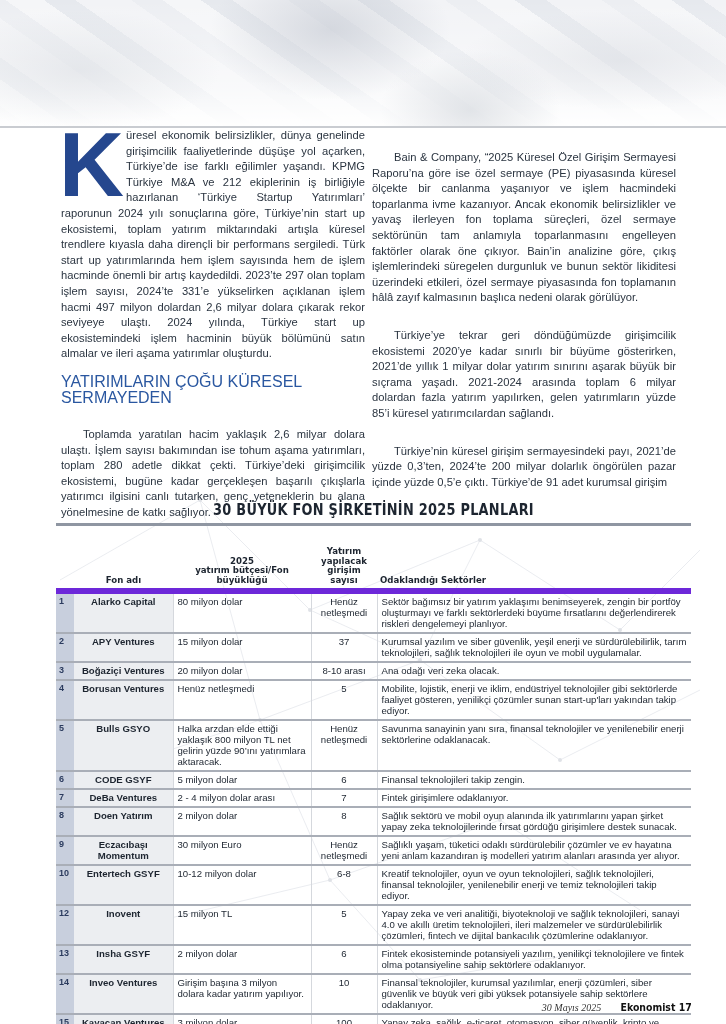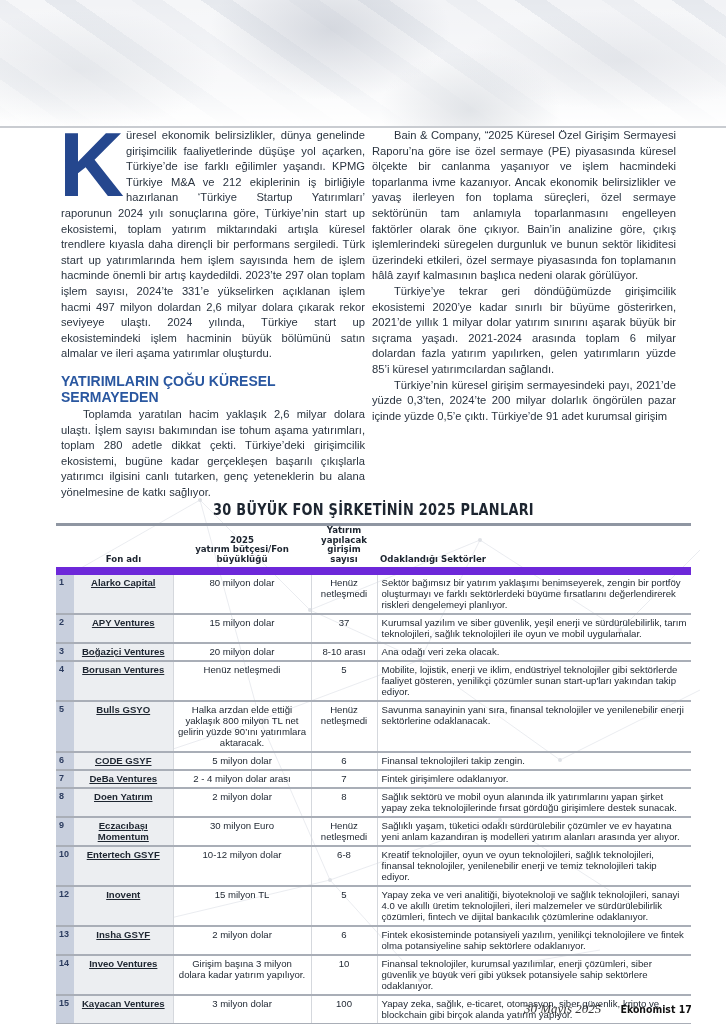--- a/index.html
+++ b/index.html
@@ -23,54 +23,54 @@
       radial-gradient(ellipse 90px 60px at 470px 110px, rgba(200,205,212,0.5), rgba(0,0,0,0)),
       radial-gradient(ellipse 160px 50px at 620px 60px, rgba(215,218,224,0.5), rgba(0,0,0,0)),
       radial-gradient(ellipse 140px 60px at 80px 70px, rgba(210,214,220,0.45), rgba(0,0,0,0));
   }
   .hero-rule { position: absolute; left: 0; width: 726px; top: 126px; height: 2px; background: #c9ccd1; }
 
   .col { position: absolute; top: 128px; width: 304px; font-size: 11.2px; line-height: 15.6px; color: #2a3440; }
   .col-left { left: 61px; }
   .col-right { left: 372px; }
   .col p { margin: 0; text-align: justify; }
-  .col p.indent { text-indent: 22px; }
+  .col p.indent { text-indent: 22px; margin-top: 22px; }
   .dropcap {
     float: left; font-size: 90px; line-height: 74px; font-weight: bold;
     color: #25478e; margin: 0 4px -4px -2px; font-family: "Liberation Sans", sans-serif;
     letter-spacing: -2px;
   }
-  .subhead { color: #2a57a0; font-weight: bold; font-size: 14px; margin: 12px 0 2px 0; }
+  .subhead { color: #2a57a0; font-weight: normal; font-size: 16px; margin: 12px 0 2px 0; }
 
   .table-wrap { position: absolute; left: 56px; top: 501px; width: 635px; }
   .table-title {
     text-align: center; font-family: "DejaVu Sans", sans-serif; font-weight: bold;
     font-size: 15px; letter-spacing: 0.3px; color: #1d2530; transform: scaleX(0.86);
     margin-bottom: 4px;
   }
   .thick-rule { height: 3px; background: #8f96a2; }
   table { width: 100%; border-collapse: collapse; font-size: 9.6px; line-height: 11px; color: #1d2530; }
   th {
     font-family: "DejaVu Sans", sans-serif; font-size: 8.6px; font-weight: bold; line-height: 9.6px;
-    vertical-align: bottom; padding: 0 3px 3px 3px; color: #1d2530;
-    border-bottom: 8px solid #6d28d9;
+    vertical-align: bottom; padding: 21px 3px 3px 3px; color: #1d2530;
+    border-bottom: 6px solid #6d28d9;
   }
   th.c-num { width: 12px; }
   th.c-name { width: 93px; }
   th.c-budget { width: 132px; }
   th.c-count { width: 60px; }
   th.c-sector { text-align: left; }
   td { padding: 2px 4px 3px 4px; vertical-align: top; border-bottom: 2px solid #a9aeb7; }
   td.num { background: #c8cfdd; color: #2c3c5f; font-weight: bold; font-size: 9px; padding-left: 3px; padding-right: 3px; width: 8px; }
-  td.name { background: #eceef1; font-weight: bold; text-align: center; border-right: 1px solid #d5d8dd; text-decoration: underline; }
-  td.budget { border-right: 1px solid #d5d8dd; text-align: center; }
+  td.name { background: #eceef1; font-weight: bold; text-align: center; border-right: 1px solid #d5d8dd; }
+  td.budget { border-right: 1px solid #d5d8dd; }
   td.count { text-align: center; border-right: 1px solid #d5d8dd; }
 
   .footer { position: absolute; right: 34px; top: 1001px; font-size: 11px; color: #111; }
-  .footer .date { font-family: "Liberation Serif", serif; font-style: italic; font-size: 13px; color: #333; margin-right: 4px; }
+  .footer .date { font-family: "Liberation Serif", serif; font-style: italic; font-size: 10px; color: #333; margin-right: 4px; }
   .footer .mag { font-family: "DejaVu Sans", sans-serif; font-weight: bold; display: inline-block; transform: scaleX(0.85); transform-origin: right; }
 
   .net { position: absolute; left: 0; top: 460px; width: 726px; height: 564px; pointer-events: none; }
 </style>
 </head>
 <body>
 
 <div class="hero"></div>
 <div class="hero-rule"></div>
 

